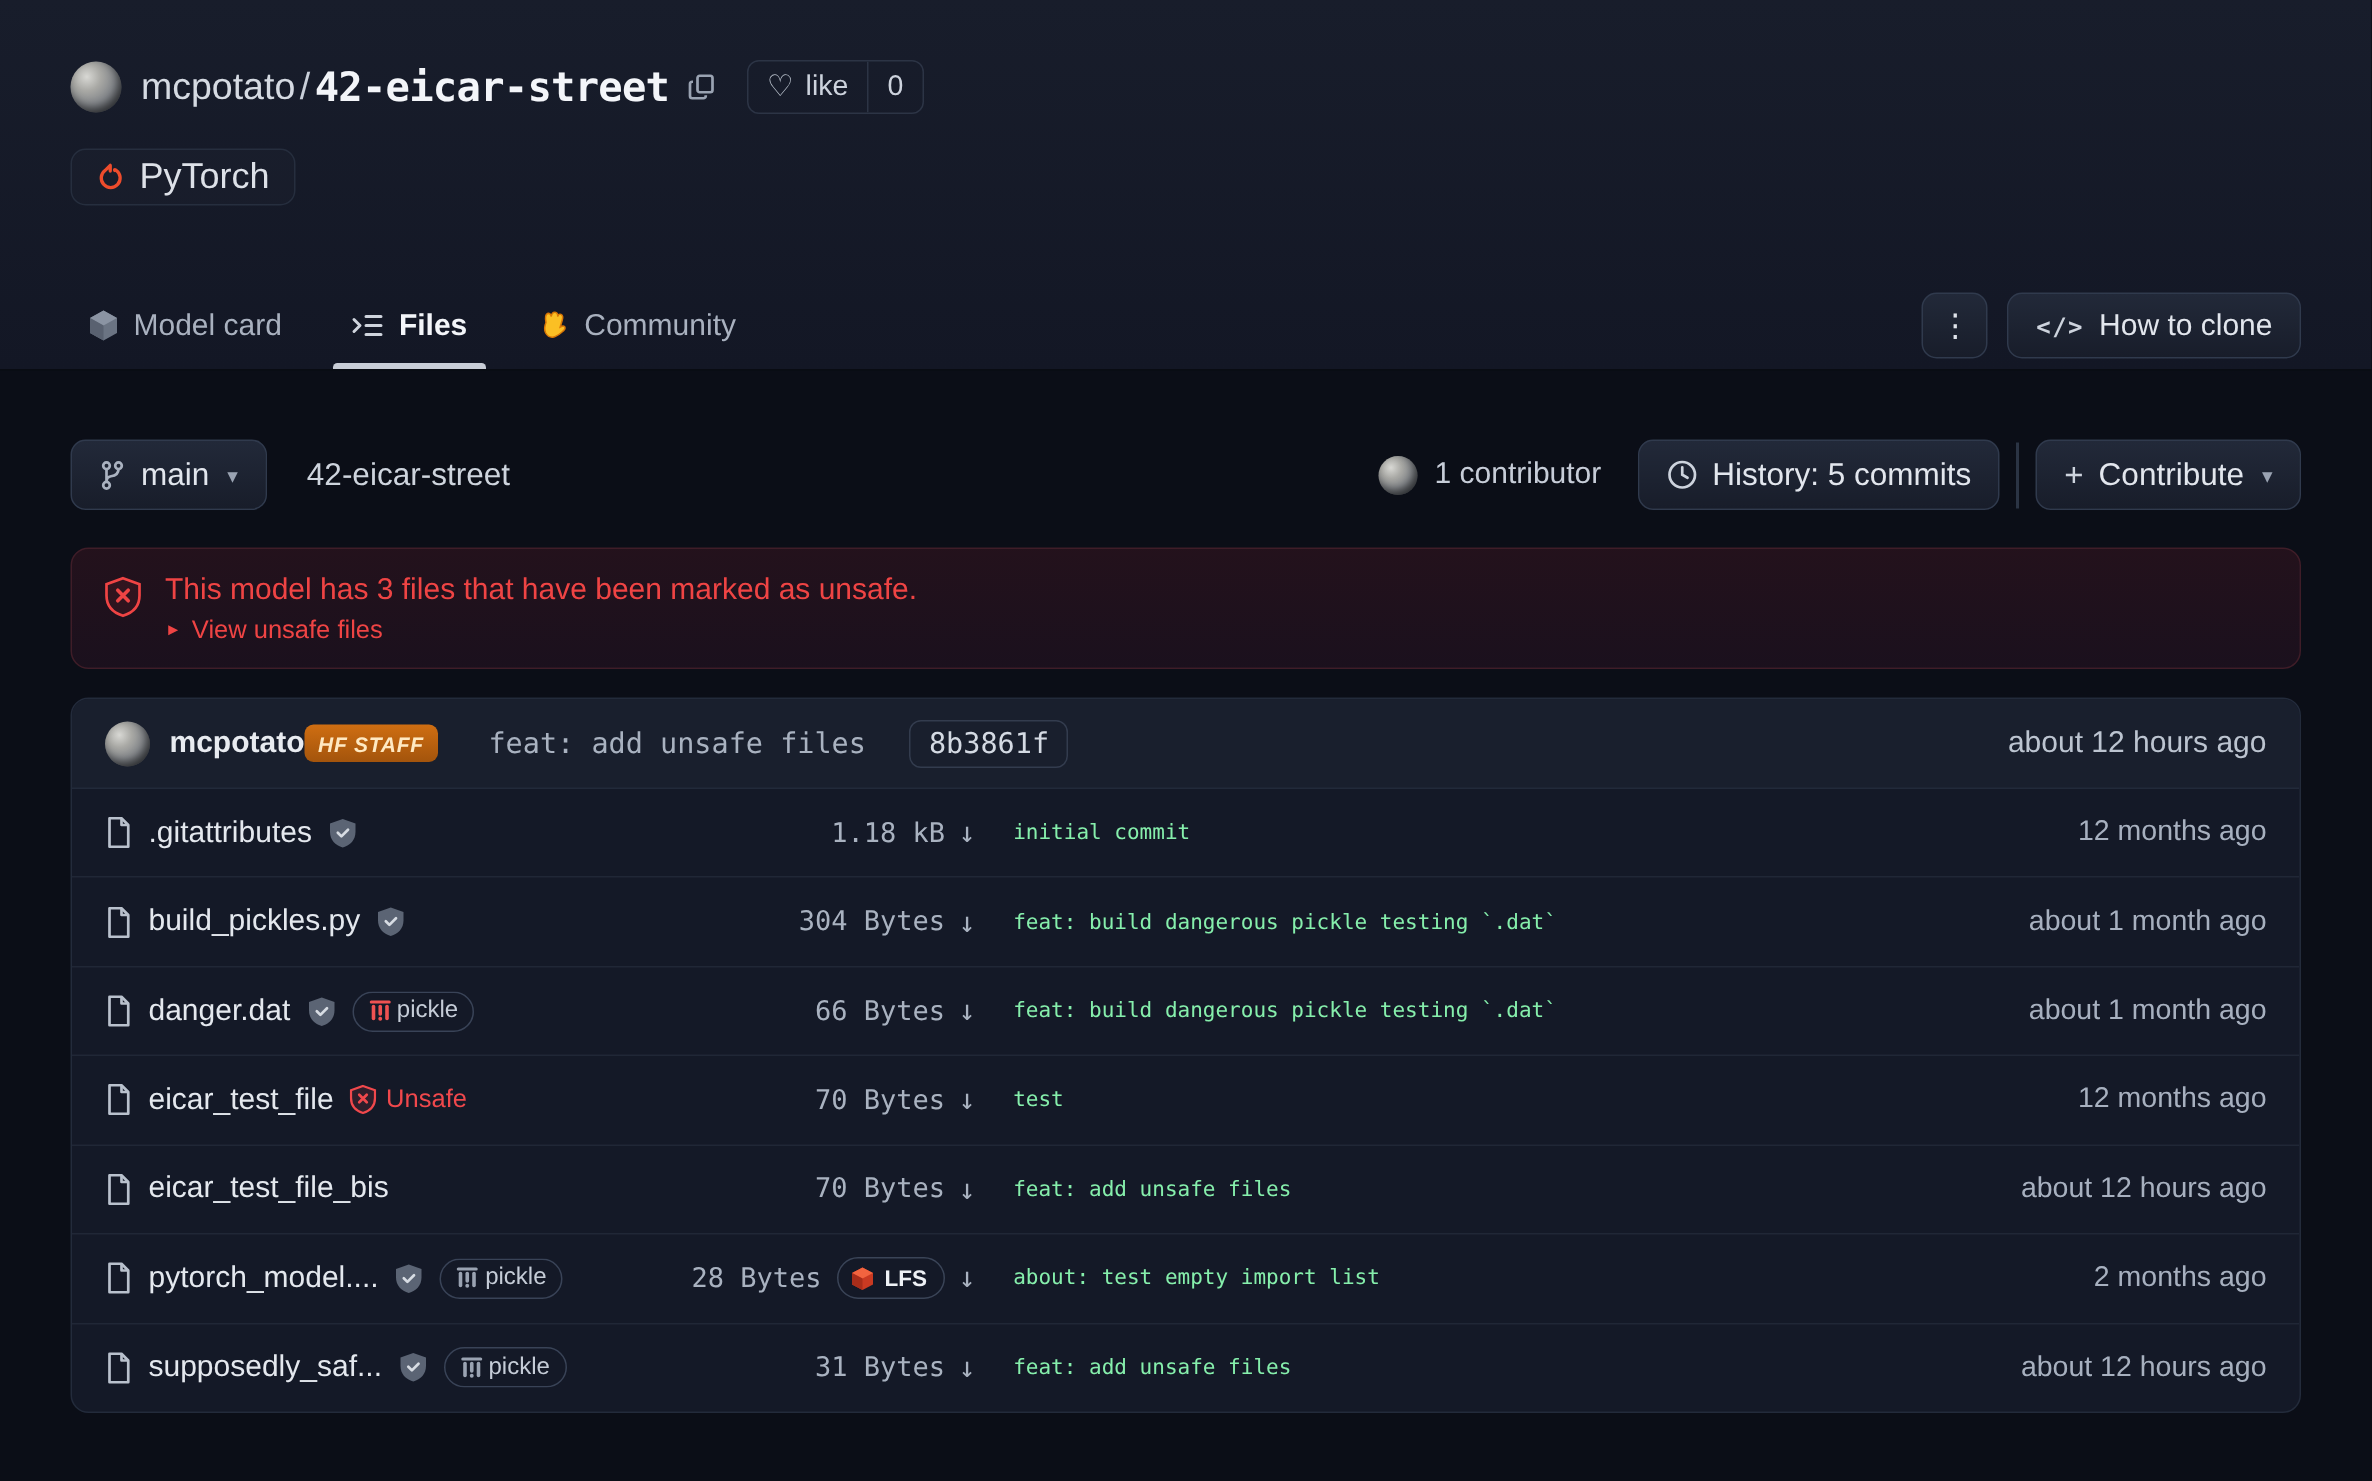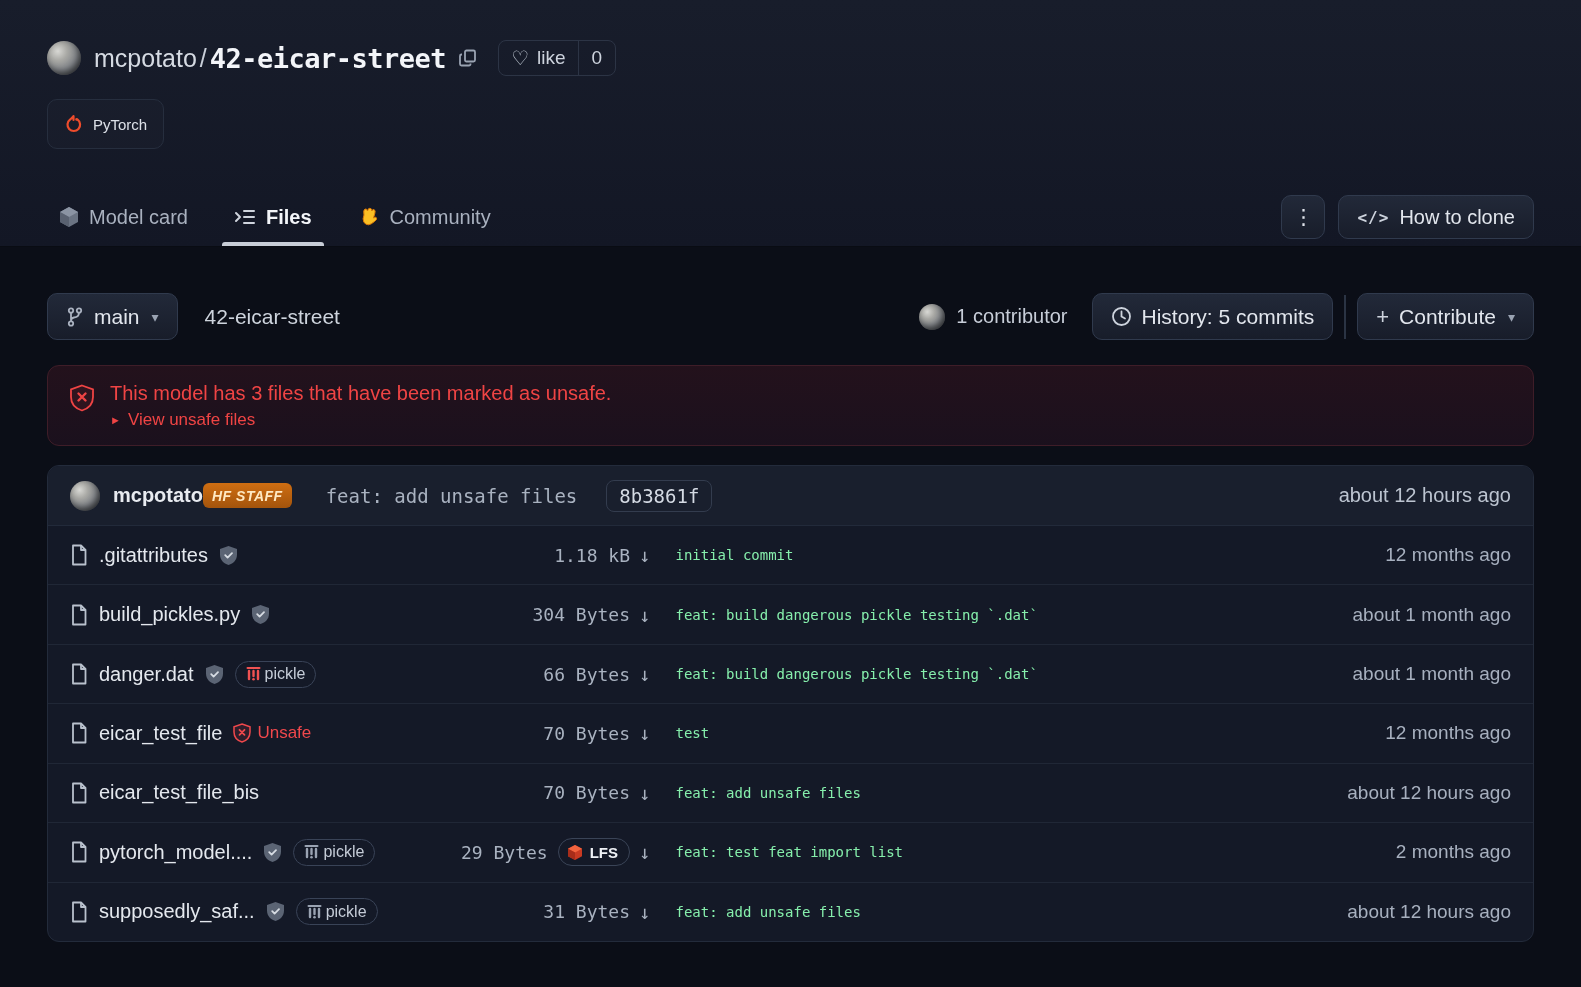--- a/index.html
+++ b/index.html
@@ -39,23 +39,23 @@
     margin-left:20px; display:flex; align-items:stretch; height:36px;
     border:1px solid #2c3445; border-radius:8px; overflow:hidden; cursor:pointer;
     color:#cdd3dd; font-size:19px;
   }
   .like-main { display:flex; align-items:center; gap:8px; padding:0 12px; }
   .heart-icon { font-size:20px; color:#b6bec9; line-height:1; }
   .like-count { display:flex; align-items:center; padding:0 13px; border-left:1px solid #2c3445; }
 
   .tag-row { position:absolute; top:99px; left:47px; display:flex; }
   .framework-tag {
-    display:flex; align-items:center; gap:10px; height:50px; padding:0 16px;
+    display:flex; align-items:center; gap:10px; height:38px; padding:0 16px;
     border:1px solid #262e3e; border-radius:10px; background:rgba(255,255,255,0.015);
-    font-size:15px; color:#dde1e8; cursor:pointer;
+    font-size:24px; color:#dde1e8; cursor:pointer;
   }
 
   .tabs-row {
     position:absolute; bottom:0; left:47px; right:47px; height:58px;
     display:flex; align-items:center;
   }
   .tab {
     display:flex; align-items:center; gap:10px; font-size:20px; color:#a9b1bf;
     height:100%; padding:0 12px; position:relative; cursor:pointer; margin-right:22px;
   }
@@ -443,34 +443,34 @@
               <path d="M3 5 V13" stroke="#9aa3b2" stroke-width="2.4" stroke-linecap="round"></path>
               <path d="M7.5 5 V10" stroke="#9aa3b2" stroke-width="2.4" stroke-linecap="round"></path>
               <path d="M12 5 V13" stroke="#9aa3b2" stroke-width="2.4" stroke-linecap="round"></path>
               <circle cx="7.5" cy="13.2" r="1.3" fill="#9aa3b2"></circle>
             </svg>
         </span>
         <span>pickle</span>
       </span>
     </div>
     <div class="cell-size">
-      <span class="size-text mono">29 Bytes</span>
+      <span class="size-text mono">28 Bytes</span>
       <span class="lfs-badge">
         <span style="display:flex">
           <svg width="16" height="17" viewBox="0 0 16 17">
               <path d="M8 1 L15 4.7 V12.3 L8 16 L1 12.3 V4.7 Z" fill="#c93a22"></path>
               <path d="M8 1 L15 4.7 L8 8.4 L1 4.7 Z" fill="#f2643f"></path>
               <path d="M8 8.4 V16 L1 12.3 V4.7 Z" fill="#a82d1a"></path>
             </svg>
         </span>
         <span>LFS</span>
       </span>
     </div>
     <span class="dl-arrow mono">↓</span>
-    <span class="cell-message mono">feat: test feat import list</span>
+    <span class="cell-message mono">about: test empty import list</span>
     <span class="cell-time">2 months ago</span>
   </div>
 
   <div class="file-row">
     <div class="cell-name">
       <span class="file-icon">
         <svg width="18" height="22" viewBox="0 0 18 22">
             <path d="M3 1.5 H11 L15.5 6 V20.5 H3 Z" fill="none" stroke="currentColor" stroke-width="1.8" stroke-linejoin="round"></path>
             <path d="M11 1.5 V6 H15.5" fill="none" stroke="currentColor" stroke-width="1.8" stroke-linejoin="round"></path>
           </svg>

